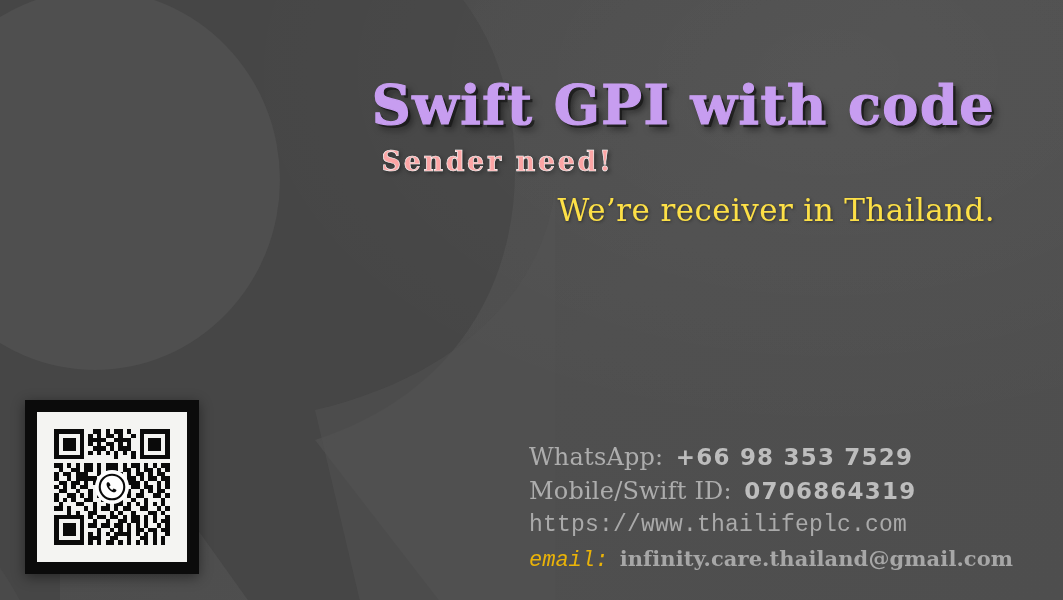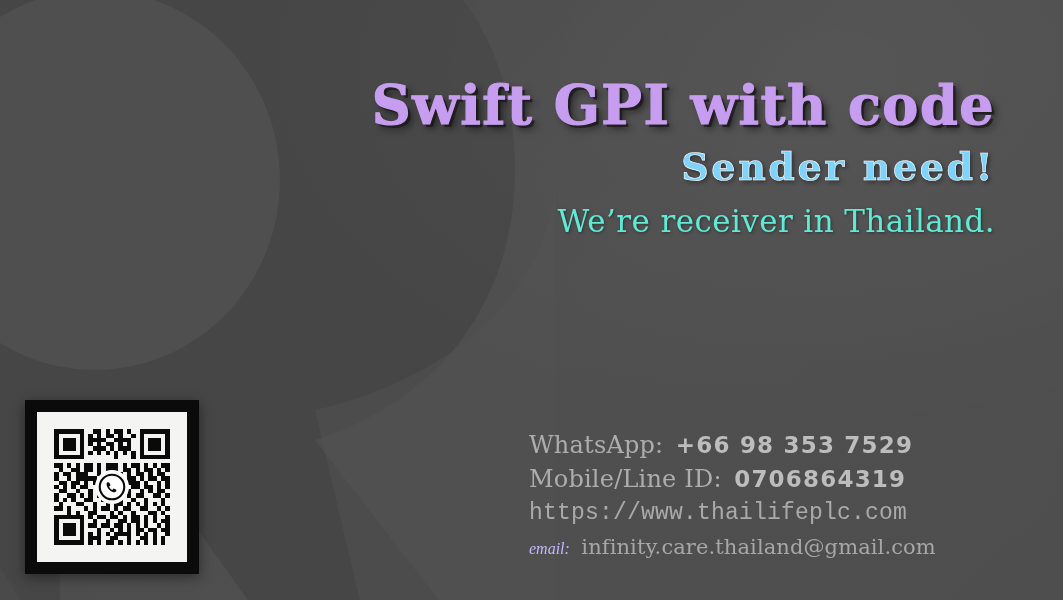--- a/index.html
+++ b/index.html
@@ -47,35 +47,36 @@
     color:#c79df0;
     text-shadow:
        3px 3px 0 rgba(22,22,22,.72),
        5px 5px 7px rgba(10,10,10,.55);
     -webkit-text-stroke:1.2px #c79df0;
   }
   .subtitle{
     margin-top:16px;
     font-family:"DejaVu Serif", serif;
     font-weight:700;
-    font-size:38px;
+    font-size:27px;
     line-height:1.0;
     letter-spacing:2.6px;
-    color:#7dd3fc;
+    color:#fca5a5;
     text-shadow:2px 2px 4px rgba(15,15,15,.55);
+    text-align:center;
     -webkit-text-stroke:.6px #fbfbfb;
   }
   .tagline{
     margin-top:20px;
     font-family:"DejaVu Serif", serif;
     font-weight:400;
     font-size:31px;
     line-height:1.0;
     letter-spacing:.4px;
-    color:#5eead4;
+    color:#fde047;
     text-shadow:1px 1px 3px rgba(18,18,18,.5);
   }
   
   .qr-card{
     position:absolute;
     left:25px; top:400px;
     width:174px; height:174px;
     background:#0b0b0b;
     padding:12px;
     box-shadow:0 3px 12px rgba(0,0,0,.45);
@@ -93,21 +94,21 @@
     transform:translate(-50%,-50%);
     width:34px; height:34px;
     border-radius:50%;
     background:#ffffff;
     display:flex; align-items:center; justify-content:center;
   }
   .wa-badge svg{ width:28px; height:28px; }
   
   .contact{
     position:absolute;
-    left:529px; top:428px;
+    left:529px; top:440px;
     width:470px;
   }
   .c-row{
     display:block;
     white-space:nowrap;
     line-height:34px;
     height:34px;
   }
   .c-label{
     font-family:"DejaVu Serif", serif;
@@ -127,29 +128,29 @@
   .c-plain{
     font-family:Liberation Mono, monospace;
     font-size:23px;
     font-weight:400;
     color:#aaaaaa;
     letter-spacing:.2px;
   }
   .c-small{
     font-family:"DejaVu Serif", serif;
     font-size:21px;
-    font-weight:400;
+    font-weight:700;
     color:#a7a7a7;
     letter-spacing:.1px;
   }
   .c-label-em{
-    font-family:Liberation Serif, serif;
+    font-family:Liberation Mono, monospace;
     font-style:italic;
-    font-size:16px;
-    color:#c4b5fd;
+    font-size:22px;
+    color:#eab308;
   }
 </style>
 </head>
 <body>
 
 <div class="canvas">
 
   <div class="bg-base"></div>
 
   <div class="wm">
@@ -401,21 +402,21 @@
   </div>
 
   <div class="contact">
 
     <div class="c-row">
       <span class="c-label">WhatsApp:</span>
       <span class="c-value">+66 98 353 7529</span>
     </div>
 
     <div class="c-row">
-      <span class="c-label">Mobile/Line ID:</span>
+      <span class="c-label">Mobile/Swift ID:</span>
       <span class="c-value">0706864319</span>
     </div>
 
     <div class="c-row">
       <span class="c-plain">https://www.thailifeplc.com</span>
     </div>
 
     <div class="c-row">
       <span class="c-label-em">email:</span>
       <span class="c-small" style="margin-left:7px;">infinity.care.thailand@gmail.com</span>

